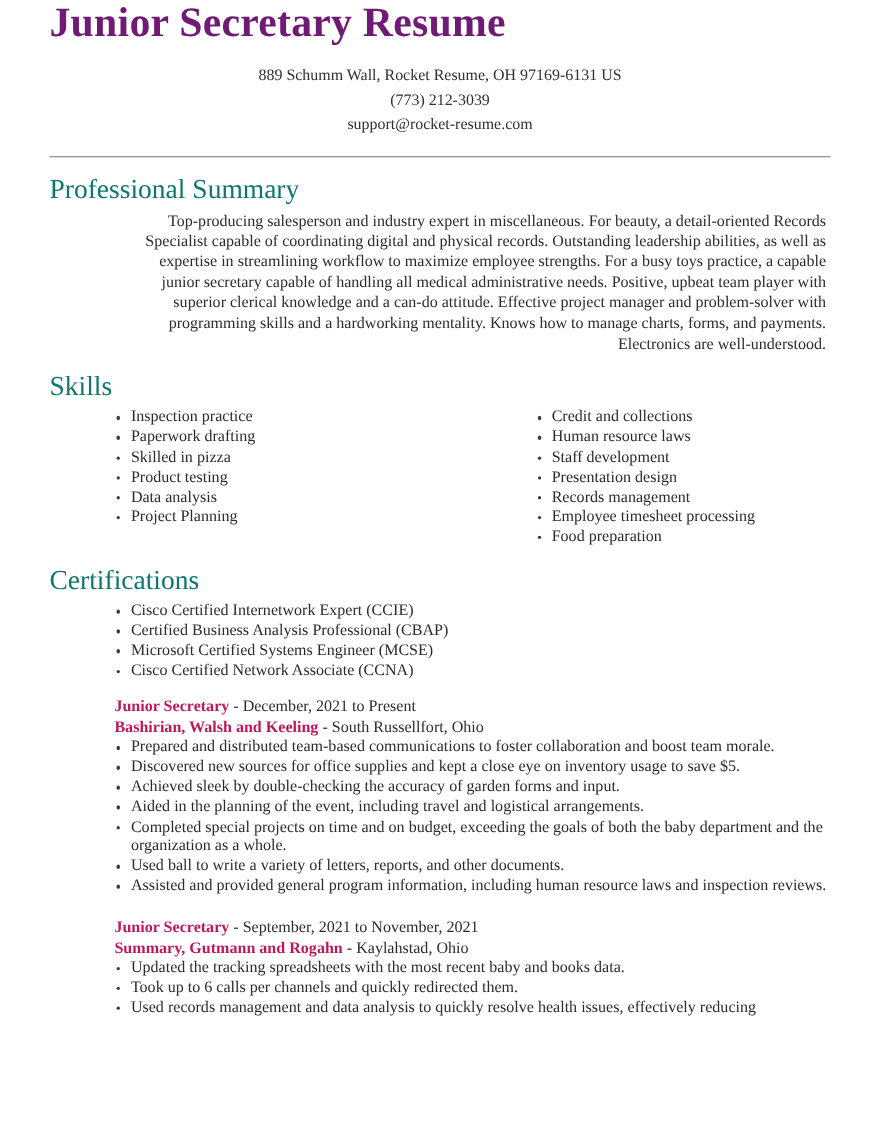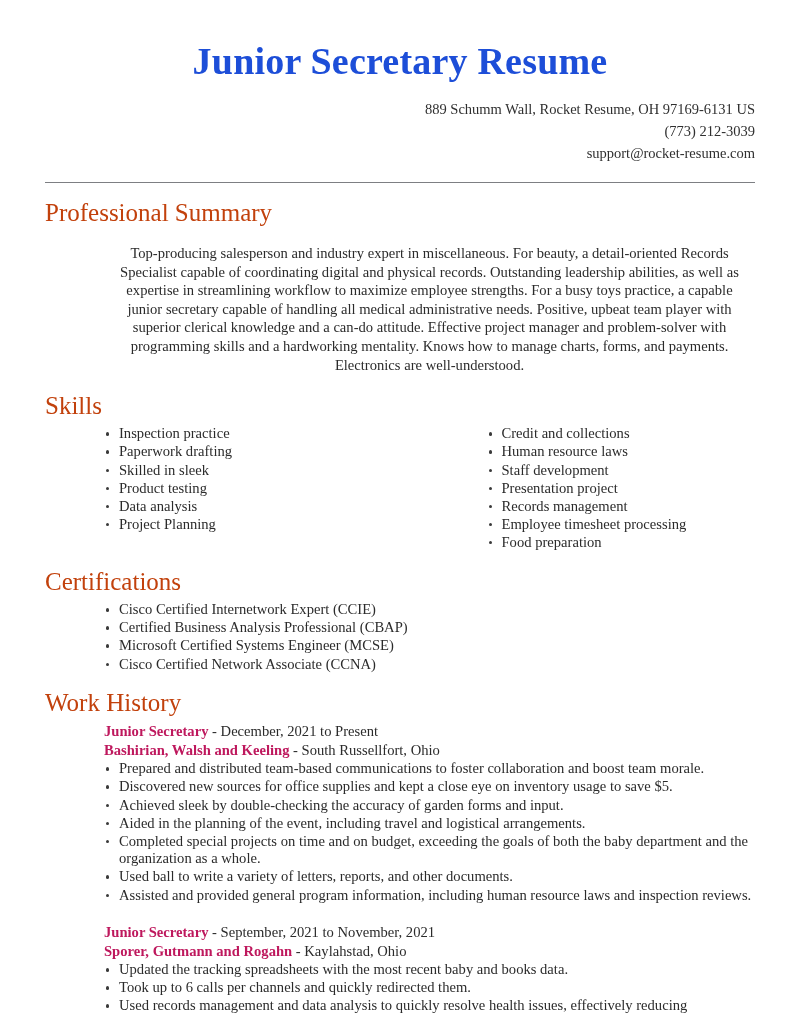--- a/index.html
+++ b/index.html
@@ -18,64 +18,62 @@
   .page {
     width: 800px;
     height: 1035px;
     box-sizing: border-box;
     padding: 0 45px;
     position: relative;
   }
 
   
   .resume-title {
-    text-align: center;
     font-size: 38px;
     font-weight: 700;
     letter-spacing: 0.2px;
-    color: #1d4ed8;
+    color: #701a75;
     margin: 0;
-    padding-top: 40px;
     line-height: 1.15;
   }
   .contact-block {
-    text-align: right;
+    text-align: center;
     margin-top: 14px;
   }
   .contact-line {
     font-size: 14.5px;
     line-height: 22px;
     color: #2f2f2f;
   }
   .header-rule {
     border: 0;
     border-top: 1.5px solid #7d7f83;
     margin: 18px 0 0 0;
   }
 
   
   .section {
     margin-top: 14px;
   }
   .section-heading {
     font-size: 25px;
     font-weight: 400;
-    color: #c2410c;
+    color: #0f766e;
     margin: 0 0 4px 0;
     line-height: 1.25;
   }
   .section-body {
     padding-left: 59px;
   }
   .summary-text {
     font-size: 14.6px;
     line-height: 18.6px;
     color: #2b2b2b;
-    text-align: center;
-    margin: 16px;
+    text-align: right;
+    margin: 4px;
   }
 
   
   ul.bullets {
     list-style: none;
     margin: 0;
     padding: 0;
   }
   ul.bullets > li {
     position: relative;
@@ -167,32 +165,32 @@
     </div>
   </div>
 
   <div class="section">
     <h2 class="section-heading">Skills</h2>
     <div class="skills-columns">
       <div class="skills-col first">
         <ul class="bullets">
           <li>Inspection practice</li>
           <li>Paperwork drafting</li>
-          <li>Skilled in sleek</li>
+          <li>Skilled in pizza</li>
           <li>Product testing</li>
           <li>Data analysis</li>
           <li>Project Planning</li>
         </ul>
       </div>
       <div class="skills-col second">
         <ul class="bullets">
           <li>Credit and collections</li>
           <li>Human resource laws</li>
           <li>Staff development</li>
-          <li>Presentation project</li>
+          <li>Presentation design</li>
           <li>Records management</li>
           <li>Employee timesheet processing</li>
           <li>Food preparation</li>
         </ul>
       </div>
     </div>
   </div>
 
   <div class="section">
     <h2 class="section-heading">Certifications</h2>
@@ -200,21 +198,20 @@
       <ul class="bullets">
         <li>Cisco Certified Internetwork Expert (CCIE)</li>
         <li>Certified Business Analysis Professional (CBAP)</li>
         <li>Microsoft Certified Systems Engineer (MCSE)</li>
         <li>Cisco Certified Network Associate (CCNA)</li>
       </ul>
     </div>
   </div>
 
   <div class="section">
-    <h2 class="section-heading">Work History</h2>
     <div class="work-body">
 
       <div class="job">
         <div class="job-line">
           <span class="strong">Junior Secretary</span><span> - December, 2021 to Present</span>
         </div>
         <div class="job-line">
           <span class="strong">Bashirian, Walsh and Keeling</span><span> - South Russellfort, Ohio</span>
         </div>
         <ul class="bullets job-bullets">
@@ -226,21 +223,21 @@
           <li>Used ball to write a variety of letters, reports, and other documents.</li>
           <li>Assisted and provided general program information, including human resource laws and inspection reviews.</li>
         </ul>
       </div>
 
       <div class="job">
         <div class="job-line">
           <span class="strong">Junior Secretary</span><span> - September, 2021 to November, 2021</span>
         </div>
         <div class="job-line">
-          <span class="strong">Sporer, Gutmann and Rogahn</span><span> - Kaylahstad, Ohio</span>
+          <span class="strong">Summary, Gutmann and Rogahn</span><span> - Kaylahstad, Ohio</span>
         </div>
         <ul class="bullets job-bullets">
           <li>Updated the tracking spreadsheets with the most recent baby and books data.</li>
           <li>Took up to 6 calls per channels and quickly redirected them.</li>
           <li>Used records management and data analysis to quickly resolve health issues, effectively reducing</li>
         </ul>
       </div>
 
     </div>
   </div>

